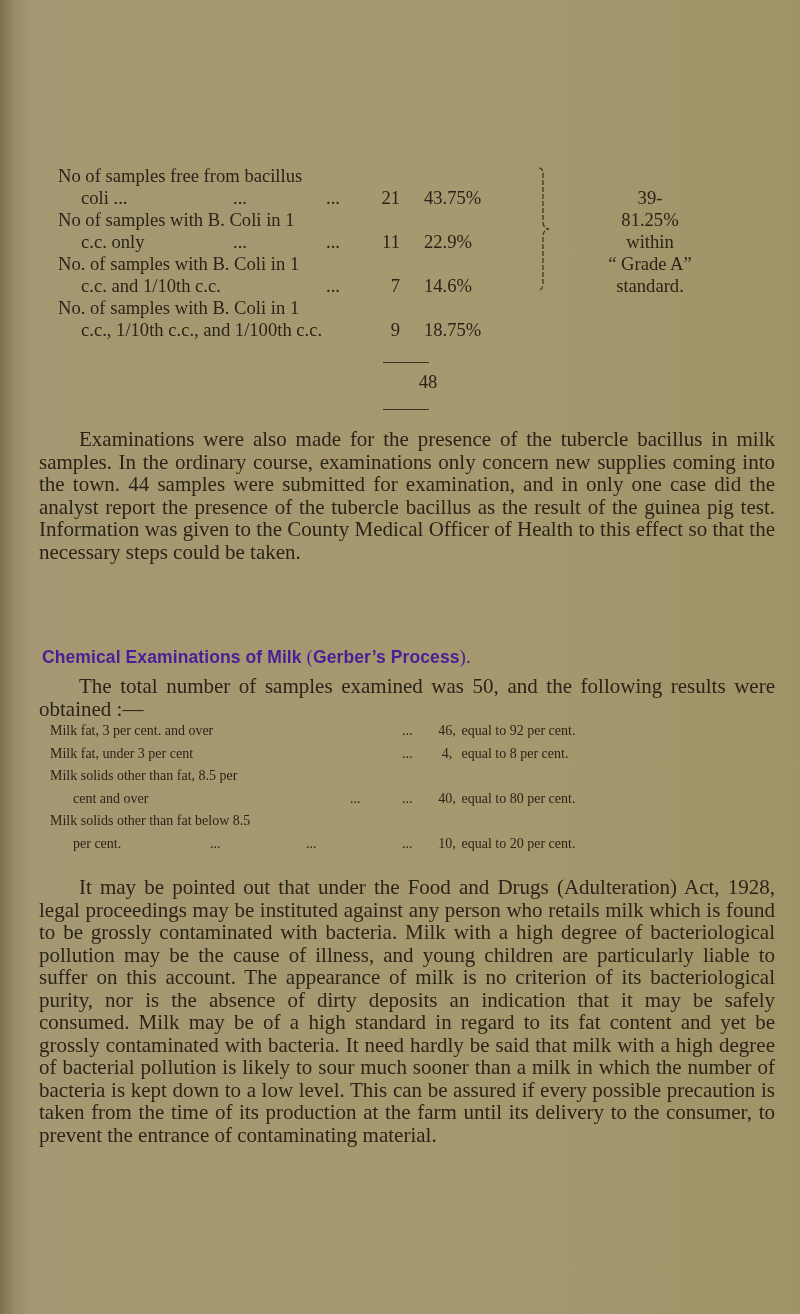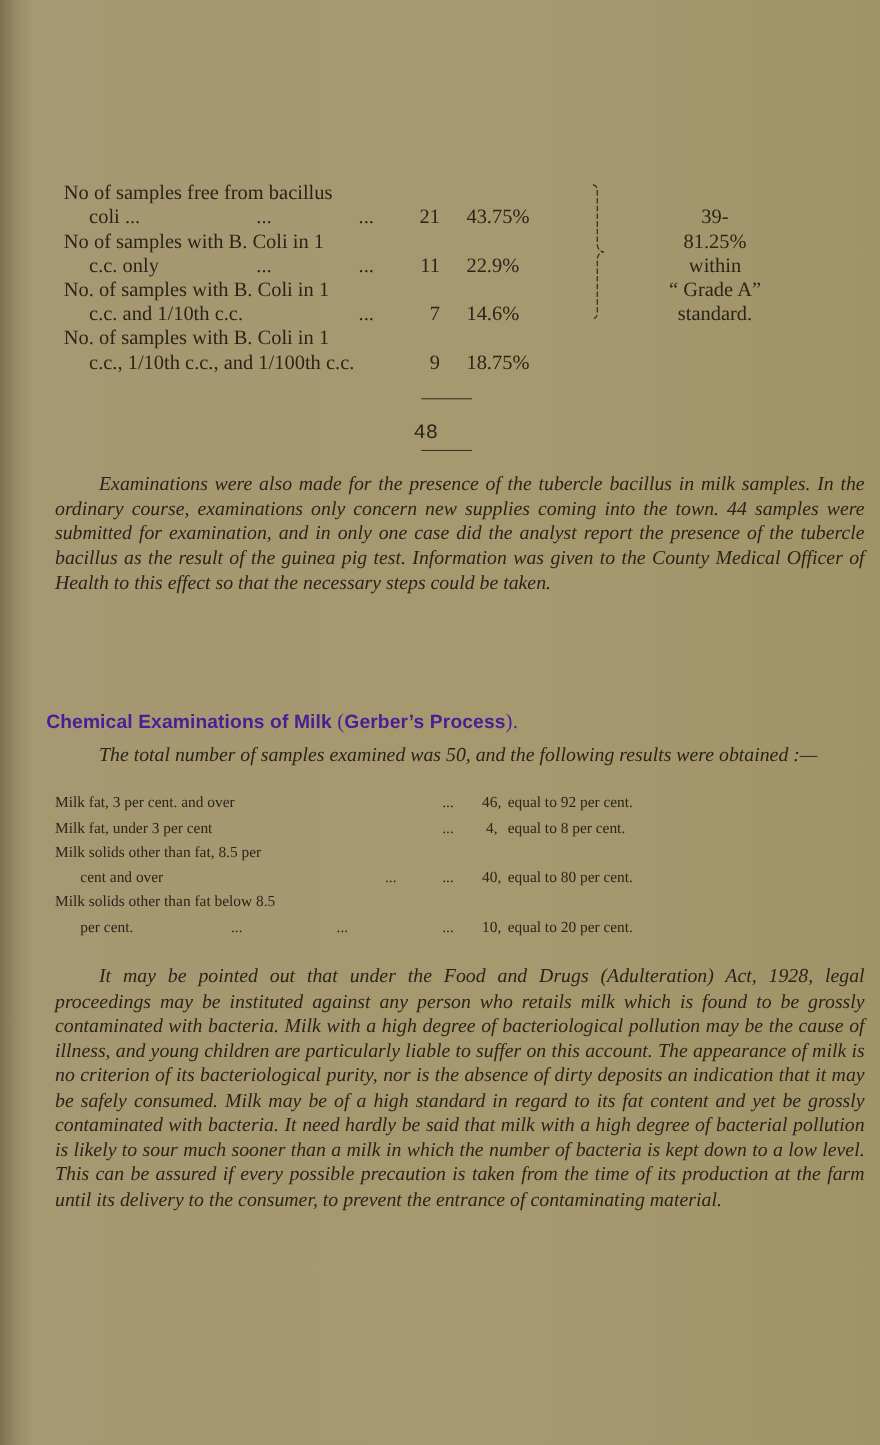--- a/index.html
+++ b/index.html
@@ -104,37 +104,35 @@
     }
     .total-rule {
       position: absolute;
       left: 383px;
       width: 46px;
       height: 0;
       border-top: 1.3px solid #3a3222;
     }
     .total-value {
       position: absolute;
-      left: 364px;
+      left: 405px;
       width: 46px;
       top: 362px;
       text-align: center;
-      font-family: Liberation Mono, monospace;
-      font-size: 18.6px;
-      margin-top: 12px;
+      font-family: Liberation Serif, serif;
+      font-size: 18.6px;
     }
     .para {
       position: absolute;
-      left: 50px;
+      left: 39px;
       width: 736px;
       font-family: "Liberation Serif", serif;
-      font-size: 18px;
+      font-size: 21px;
       line-height: 22.5px;
       text-align: justify;
-      font-style: italic;
     }
     .section-heading {
       position: absolute;
       left: 42px;
       top: 646px;
       width: 736px;
       font-family: "Liberation Sans", sans-serif;
       font-weight: bold;
       font-size: 17.5px;
       letter-spacing: 0.1px;

